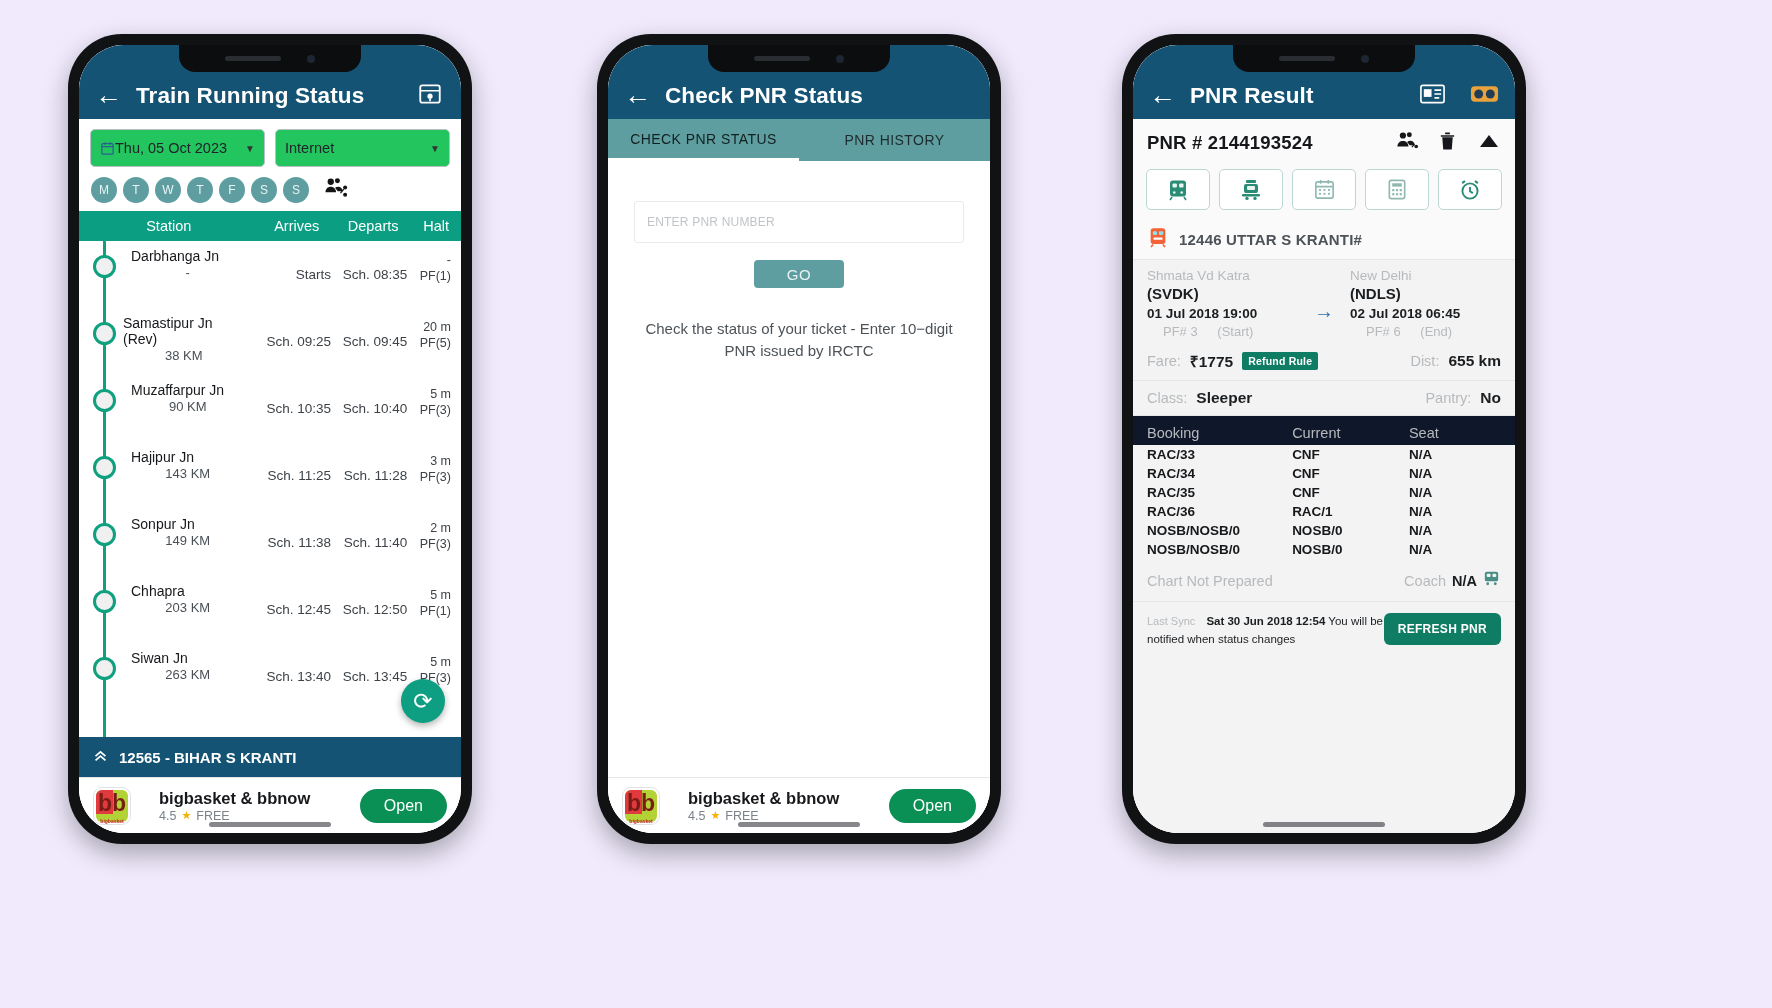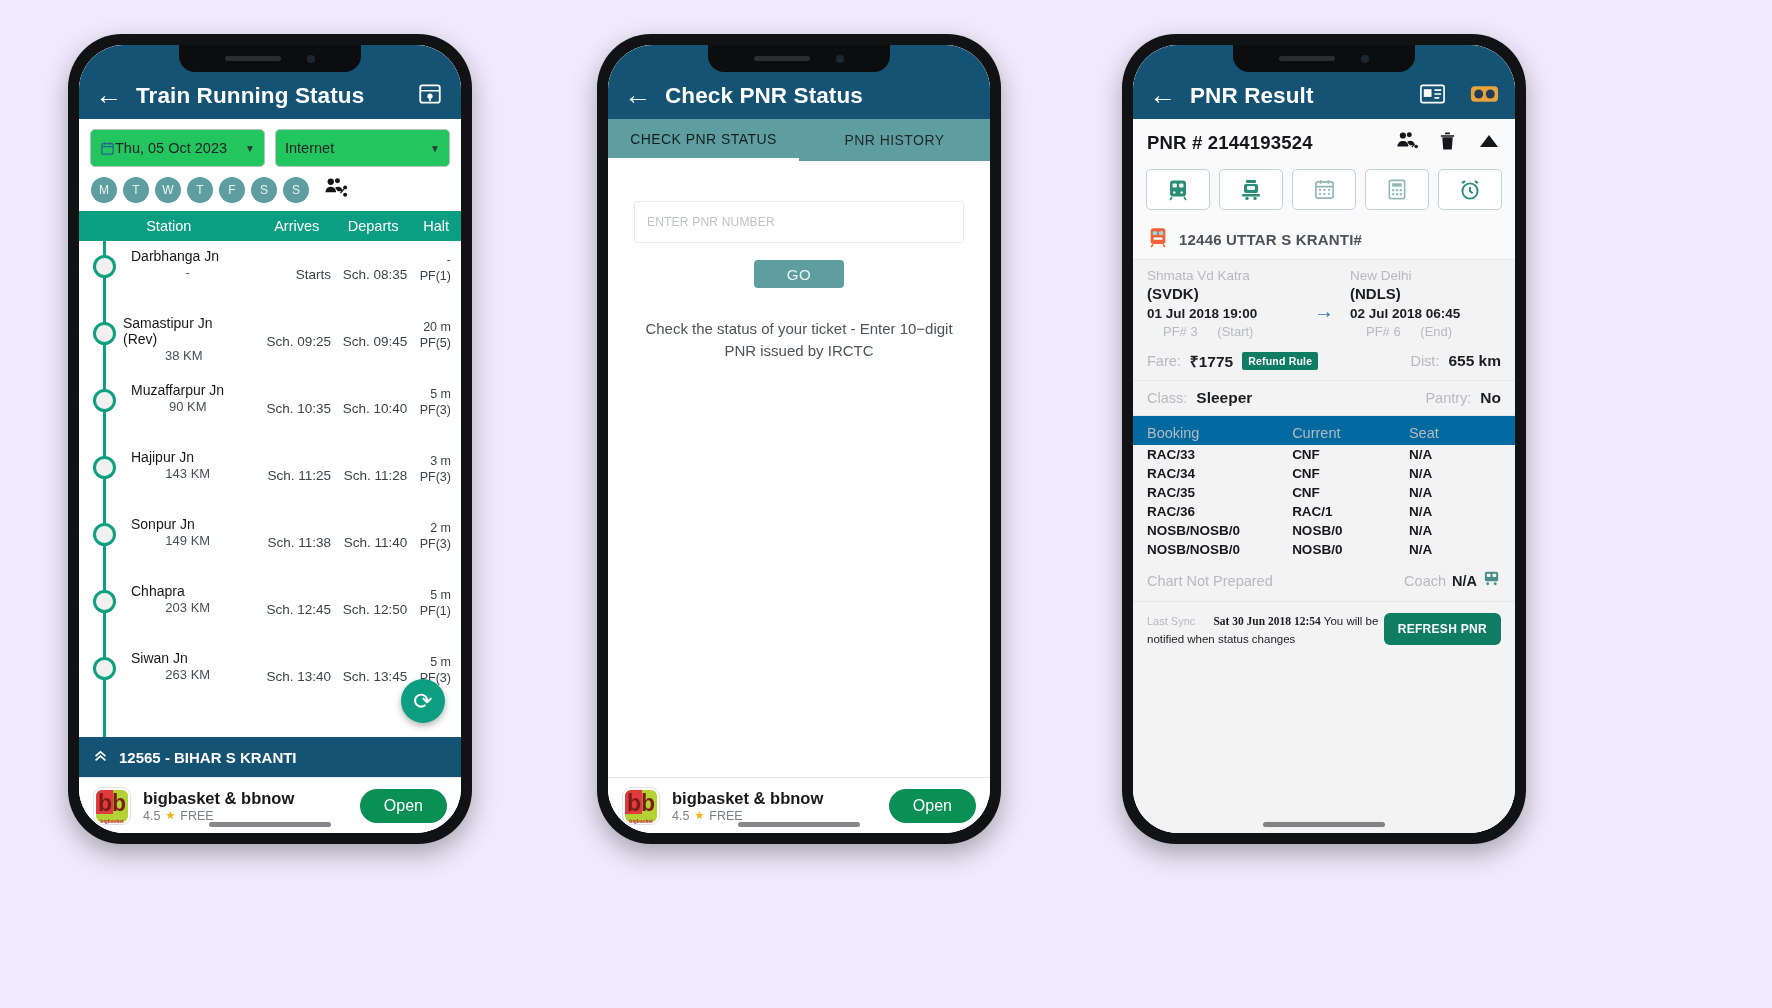--- a/index.html
+++ b/index.html
@@ -104,21 +104,21 @@
   }
   .trainbar {
     background:#145374; color:#fff; height:40px; flex:0 0 40px;
     display:flex; align-items:center; gap:10px; padding:0 13px;
     font-size:15px; font-weight:600;
   }
 
   
   .adbar {
     flex:0 0 56px; background:#fff;
-    display:flex; align-items:center; gap:12px; padding:0 14px;
+    display:flex; align-items:center; gap:28px; padding:0 14px;
     border-top:1px solid #e6e6e6;
   }
   .adlogo {
     width:38px; height:38px; border-radius:9px; background:#fff;
     border:1px solid #e2e2e2; overflow:hidden; position:relative; flex:0 0 38px;
   }
   .adlogo .g { position:absolute; inset:2px; background:#b2d235; border-radius:6px; }
   .adlogo .r { position:absolute; left:2px; top:2px; width:17px; bottom:10px; background:#e03a3e; border-radius:6px 0 0 0; }
   .adlogo .bb { position:absolute; inset:0; display:flex; align-items:center; justify-content:center;
                 font-size:23px; font-weight:700; color:#7a1b14; line-height:1; padding-bottom:4px; }
@@ -195,35 +195,35 @@
   .refundtag {
     background:#0f7d63; color:#fff; font-size:10.5px; font-weight:700;
     padding:3px 6px; border-radius:2px; letter-spacing:.2px;
   }
   .fareline .spacer { flex:1; }
   .classline {
     display:flex; align-items:center; gap:9px;
     padding:8px 14px; background:#f3f3f3; border-bottom:1px solid #e7e7e7;
   }
   .paxhead {
-    display:flex; padding:9px 14px 4px 14px; background:#0369a1;
+    display:flex; padding:9px 14px 4px 14px; background:#0f172a;
     font-size:14.5px; color:#b7babd;
   }
   .paxrow { display:flex; padding:2px 14px; background:#f3f3f3; font-size:13.5px; font-weight:700; color:#16181b; }
   .cx1 { width:41%; } .cx2 { width:33%; } .cx3 { width:26%; }
   .chartline {
     display:flex; align-items:center; padding:10px 14px 9px 14px;
     background:#f3f3f3; border-bottom:1px solid #e7e7e7;
   }
   .chartline .spacer { flex:1; }
   .coachval { font-size:14.5px; font-weight:700; color:#1b1e21; margin:0 5px 0 6px; }
   .syncbar { display:flex; align-items:center; padding:9px 14px 11px 14px; background:#f3f3f3; }
   .synctext { flex:1; }
   .sync1 { font-size:11px; color:#b7babd; }
-  .sync1 b { color:#1b1e21; font-size:11.5px; margin-left:15px;font-family:Liberation Serif, serif; }
+  .sync1 b { color:#1b1e21; font-size:11.5px; margin-left:8px; }
   .sync2 { font-size:11.5px; color:#1b1e21; margin-top:2px; }
   .refreshbtn {
     background:#0f7d63; color:#fff; font-size:12px; font-weight:700;
     padding:9px 14px; border-radius:6px; letter-spacing:.3px;
   }
   .s3rest { background:#f3f3f3; flex:1; }
   .homebar {
     position:absolute; bottom:6px; left:50%; transform:translateX(-50%);
     width:122px; height:5px; border-radius:3px; background:#20242a; opacity:.55; z-index:30;
   }

